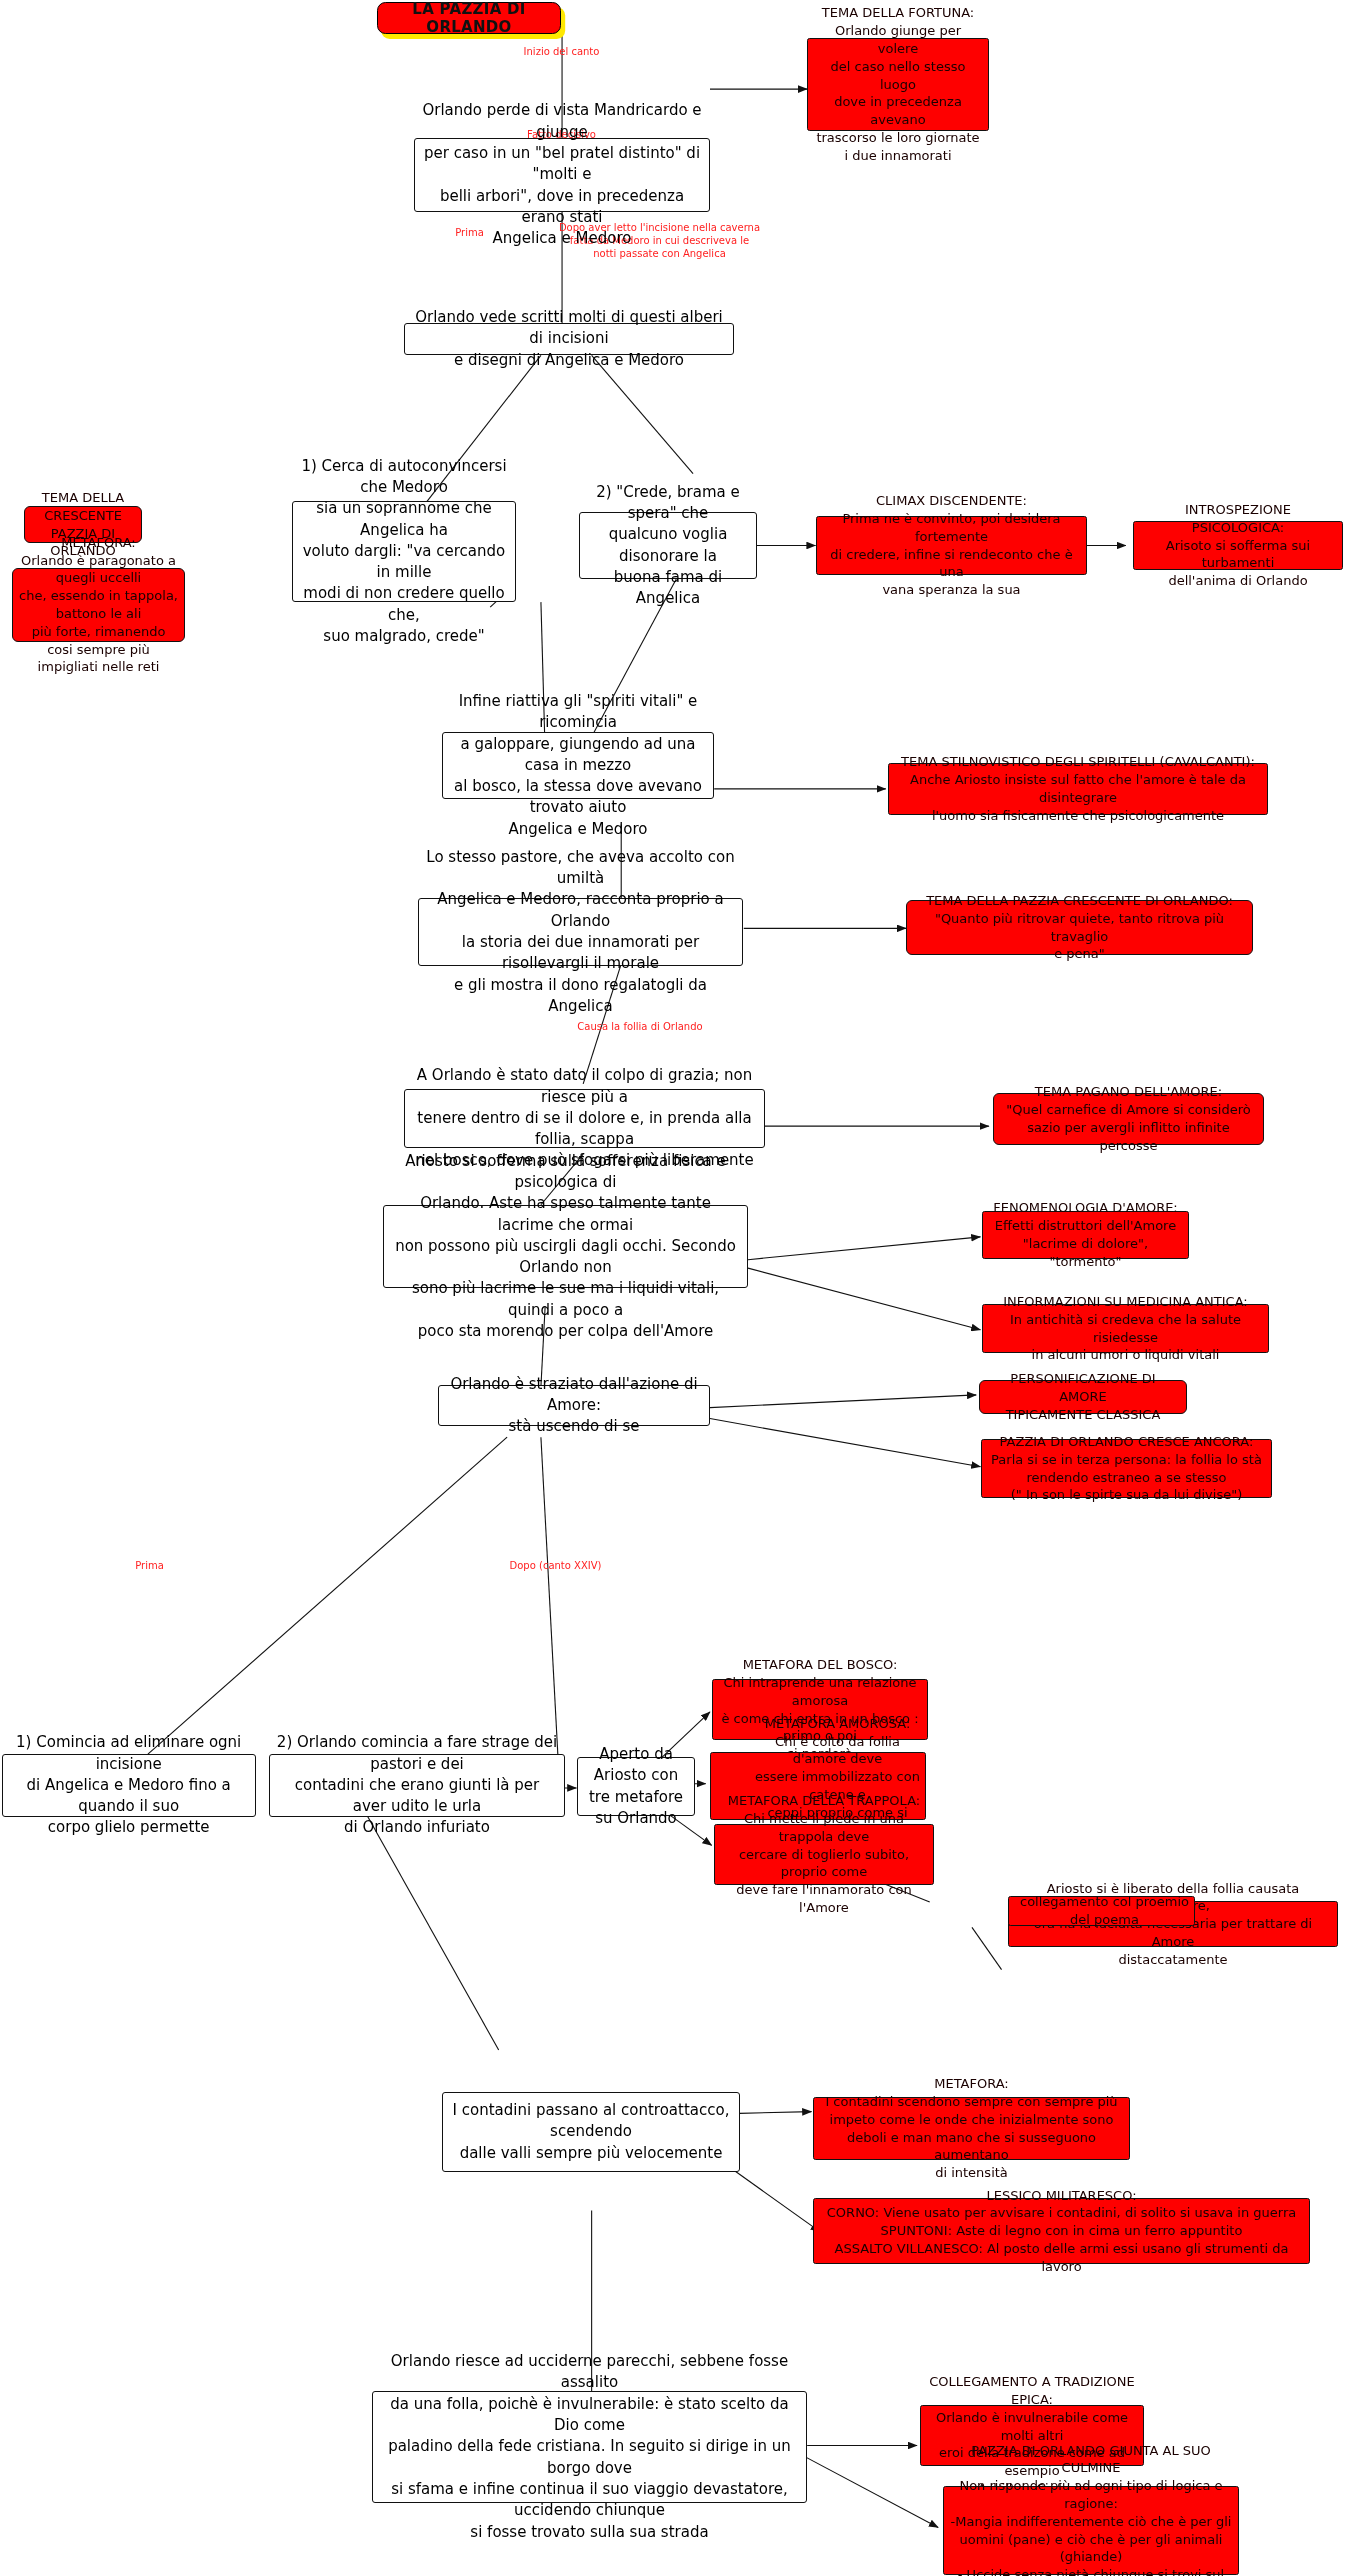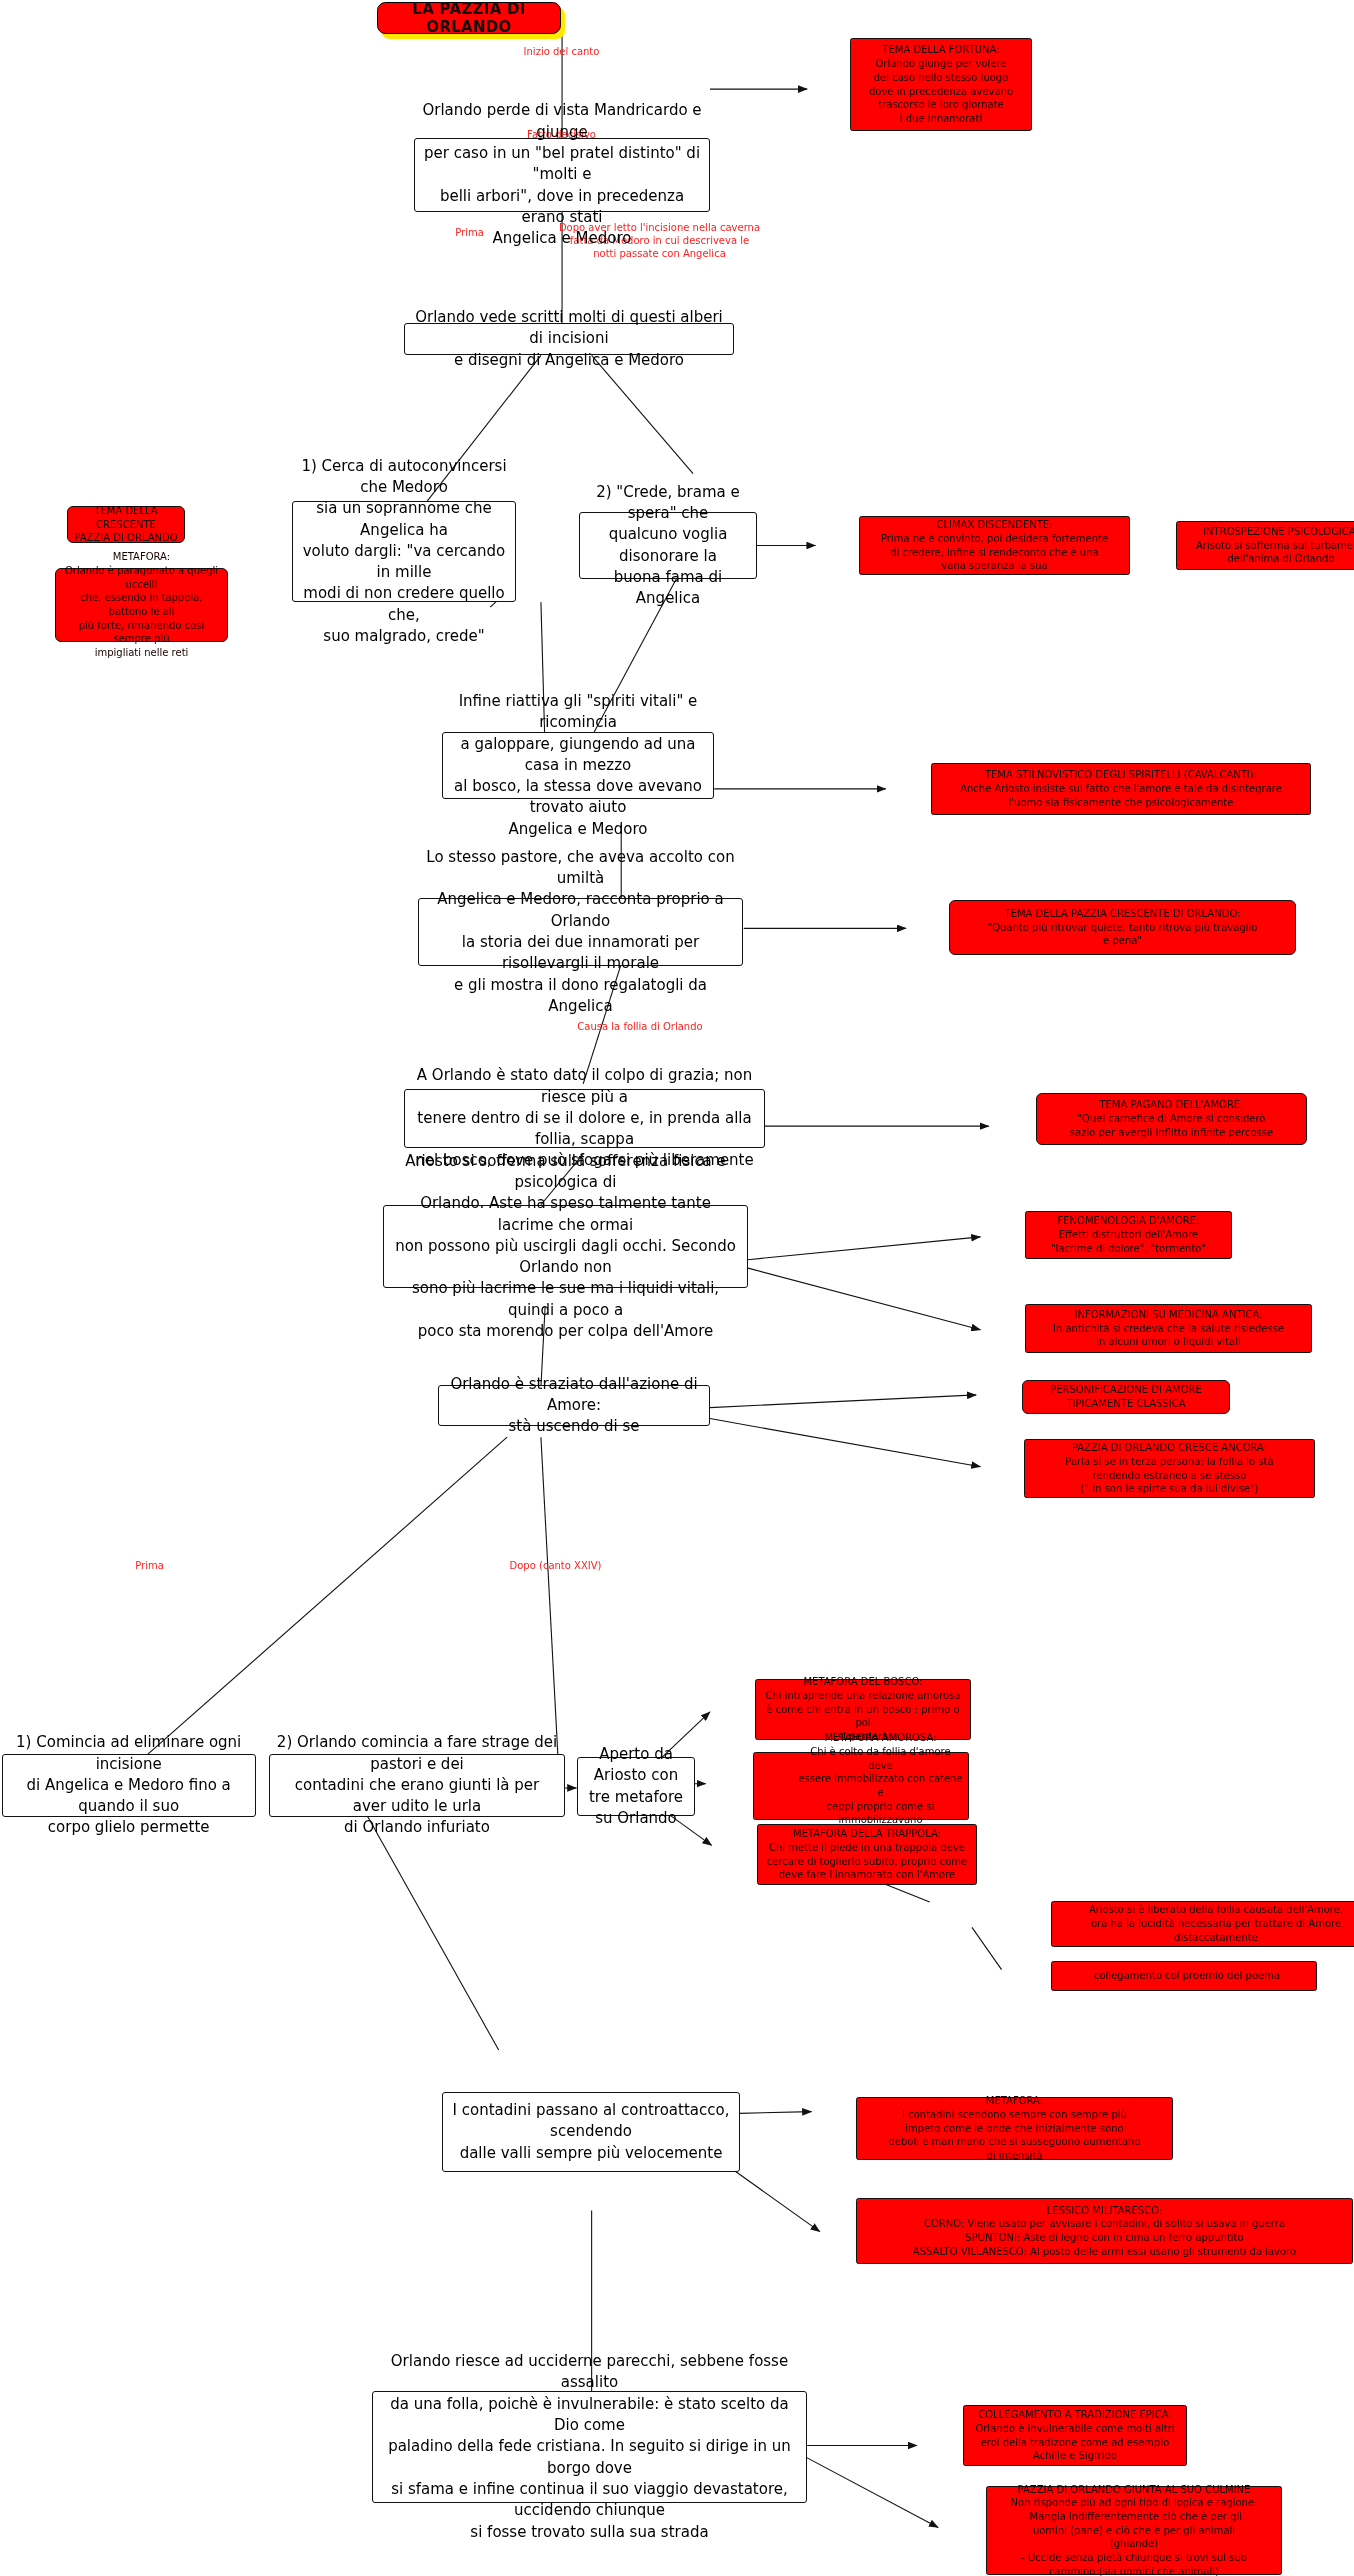--- a/index.html
+++ b/index.html
@@ -11,21 +11,21 @@
   .node span{display:block;width:100%;white-space:pre-line;}
 
   
   .white{
     background:#ffffff;border:1.2px solid #111;border-radius:3px;
     color:#000;font-size:15px;line-height:1.42;padding:4.2px 6px;
   }
   
   .red{
     background:#fe0000;border:1.4px solid #111;border-radius:6px;
-    color:#1a0000;font-size:10px;line-height:1.37;padding:3.4px 5px;margin-left:43px;
+    color:#1a0000;font-size:13px;line-height:1.37;padding:3.4px 5px;
   }
   .red.sq{border-radius:2.5px;}
 
   
   .title{
     background:#fe0000;border:1.9px solid #000;border-radius:8.5px;
     color:#111;font-size:15px;font-weight:700;letter-spacing:0.3px;
     box-shadow:4.2px 5px 0 #ffe800;
   }
 
@@ -322,21 +322,21 @@
 cercare di toglierlo subito, proprio come
 deve fare l'innamorato con l'Amore</span>
   </div>
 
   <div class="node red sq" style="left:1008px;top:1901px;width:330px;height:46px;">
     <span>Ariosto si è liberato della follia causata dell'Amore,
 ora ha la lucidità necessaria per trattare di Amore
 distaccatamente</span>
   </div>
 
-  <div class="node red sq" style="left:1008px;top:1961px;width:266px;height:30px;padding-left:11px;">
+  <div class="node red sq" style="left:1008px;top:1896px;width:187px;height:30px;padding-left:11px;">
     <span>collegamento col proemio del poema</span>
   </div>
 
   <div class="node red sq" style="left:813px;top:2097px;width:317px;height:63px;">
     <span>METAFORA:
 I contadini scendono sempre con sempre più
 impeto come le onde che inizialmente sono
 deboli e man mano che si susseguono aumentano
 di intensità</span>
   </div>

